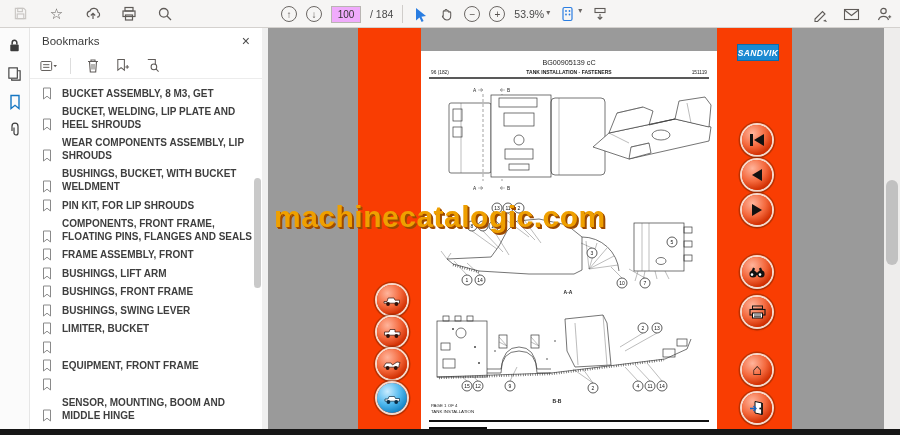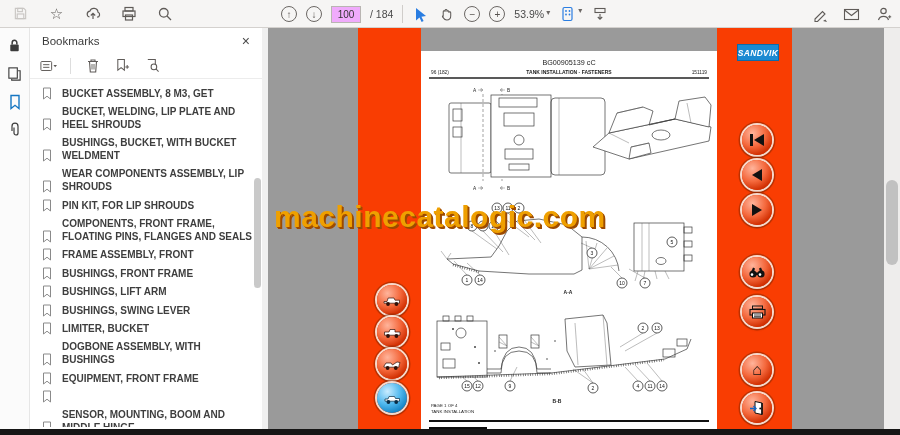--- a/index.html
+++ b/index.html
@@ -268,34 +268,34 @@
           <svg class="bm-glyph" width="10" height="13" viewBox="0 0 10 13" fill="none" stroke="#8a8a8a" stroke-width="1">
             <path d="M1.5 1h7v11L5 9.2 1.5 12z"></path>
           </svg>
           <span class="bm-label">BUCKET, WELDING, LIP PLATE AND HEEL SHROUDS</span>
         </li>
 
         <li class="bm-item">
           <svg class="bm-glyph" width="10" height="13" viewBox="0 0 10 13" fill="none" stroke="#8a8a8a" stroke-width="1">
             <path d="M1.5 1h7v11L5 9.2 1.5 12z"></path>
           </svg>
+          <span class="bm-label">WEAR COMPONENTS ASSEMBLY, LIP SHROUDS</span>
+        </li>
+
+        <li class="bm-item">
+          <svg class="bm-glyph" width="10" height="13" viewBox="0 0 10 13" fill="none" stroke="#8a8a8a" stroke-width="1">
+            <path d="M1.5 1h7v11L5 9.2 1.5 12z"></path>
+          </svg>
           <span class="bm-label">BUSHINGS, BUCKET, WITH BUCKET WELDMENT</span>
         </li>
 
         <li class="bm-item">
           <svg class="bm-glyph" width="10" height="13" viewBox="0 0 10 13" fill="none" stroke="#8a8a8a" stroke-width="1">
             <path d="M1.5 1h7v11L5 9.2 1.5 12z"></path>
           </svg>
-          <span class="bm-label">WEAR COMPONENTS ASSEMBLY, LIP SHROUDS</span>
-        </li>
-
-        <li class="bm-item">
-          <svg class="bm-glyph" width="10" height="13" viewBox="0 0 10 13" fill="none" stroke="#8a8a8a" stroke-width="1">
-            <path d="M1.5 1h7v11L5 9.2 1.5 12z"></path>
-          </svg>
           <span class="bm-label">PIN KIT, FOR LIP SHROUDS</span>
         </li>
 
         <li class="bm-item">
           <svg class="bm-glyph" width="10" height="13" viewBox="0 0 10 13" fill="none" stroke="#8a8a8a" stroke-width="1">
             <path d="M1.5 1h7v11L5 9.2 1.5 12z"></path>
           </svg>
           <span class="bm-label">COMPONENTS, FRONT FRAME, FLOATING PINS, FLANGES AND SEALS</span>
         </li>
 
@@ -303,49 +303,48 @@
           <svg class="bm-glyph" width="10" height="13" viewBox="0 0 10 13" fill="none" stroke="#8a8a8a" stroke-width="1">
             <path d="M1.5 1h7v11L5 9.2 1.5 12z"></path>
           </svg>
           <span class="bm-label">FRAME ASSEMBLY, FRONT</span>
         </li>
 
         <li class="bm-item">
           <svg class="bm-glyph" width="10" height="13" viewBox="0 0 10 13" fill="none" stroke="#8a8a8a" stroke-width="1">
             <path d="M1.5 1h7v11L5 9.2 1.5 12z"></path>
           </svg>
+          <span class="bm-label">BUSHINGS, LIFT ARM</span>
+        </li>
+
+        <li class="bm-item">
+          <svg class="bm-glyph" width="10" height="13" viewBox="0 0 10 13" fill="none" stroke="#8a8a8a" stroke-width="1">
+            <path d="M1.5 1h7v11L5 9.2 1.5 12z"></path>
+          </svg>
           <span class="bm-label">BUSHINGS, FRONT FRAME</span>
         </li>
 
         <li class="bm-item">
           <svg class="bm-glyph" width="10" height="13" viewBox="0 0 10 13" fill="none" stroke="#8a8a8a" stroke-width="1">
             <path d="M1.5 1h7v11L5 9.2 1.5 12z"></path>
           </svg>
-          <span class="bm-label">BUSHINGS, LIFT ARM</span>
-        </li>
-
-        <li class="bm-item">
-          <svg class="bm-glyph" width="10" height="13" viewBox="0 0 10 13" fill="none" stroke="#8a8a8a" stroke-width="1">
-            <path d="M1.5 1h7v11L5 9.2 1.5 12z"></path>
-          </svg>
           <span class="bm-label">BUSHINGS, SWING LEVER</span>
         </li>
 
         <li class="bm-item">
           <svg class="bm-glyph" width="10" height="13" viewBox="0 0 10 13" fill="none" stroke="#8a8a8a" stroke-width="1">
             <path d="M1.5 1h7v11L5 9.2 1.5 12z"></path>
           </svg>
           <span class="bm-label">LIMITER, BUCKET</span>
         </li>
 
         <li class="bm-item">
           <svg class="bm-glyph" width="10" height="13" viewBox="0 0 10 13" fill="none" stroke="#8a8a8a" stroke-width="1">
             <path d="M1.5 1h7v11L5 9.2 1.5 12z"></path>
           </svg>
-          <span class="bm-label">DOGBONE ASSEMBLY, WITH BUSHINGS</span>
         </li>
 
         <li class="bm-item">
           <svg class="bm-glyph" width="10" height="13" viewBox="0 0 10 13" fill="none" stroke="#8a8a8a" stroke-width="1">
             <path d="M1.5 1h7v11L5 9.2 1.5 12z"></path>
           </svg>
           <span class="bm-label">EQUIPMENT, FRONT FRAME</span>
         </li>
 
 

